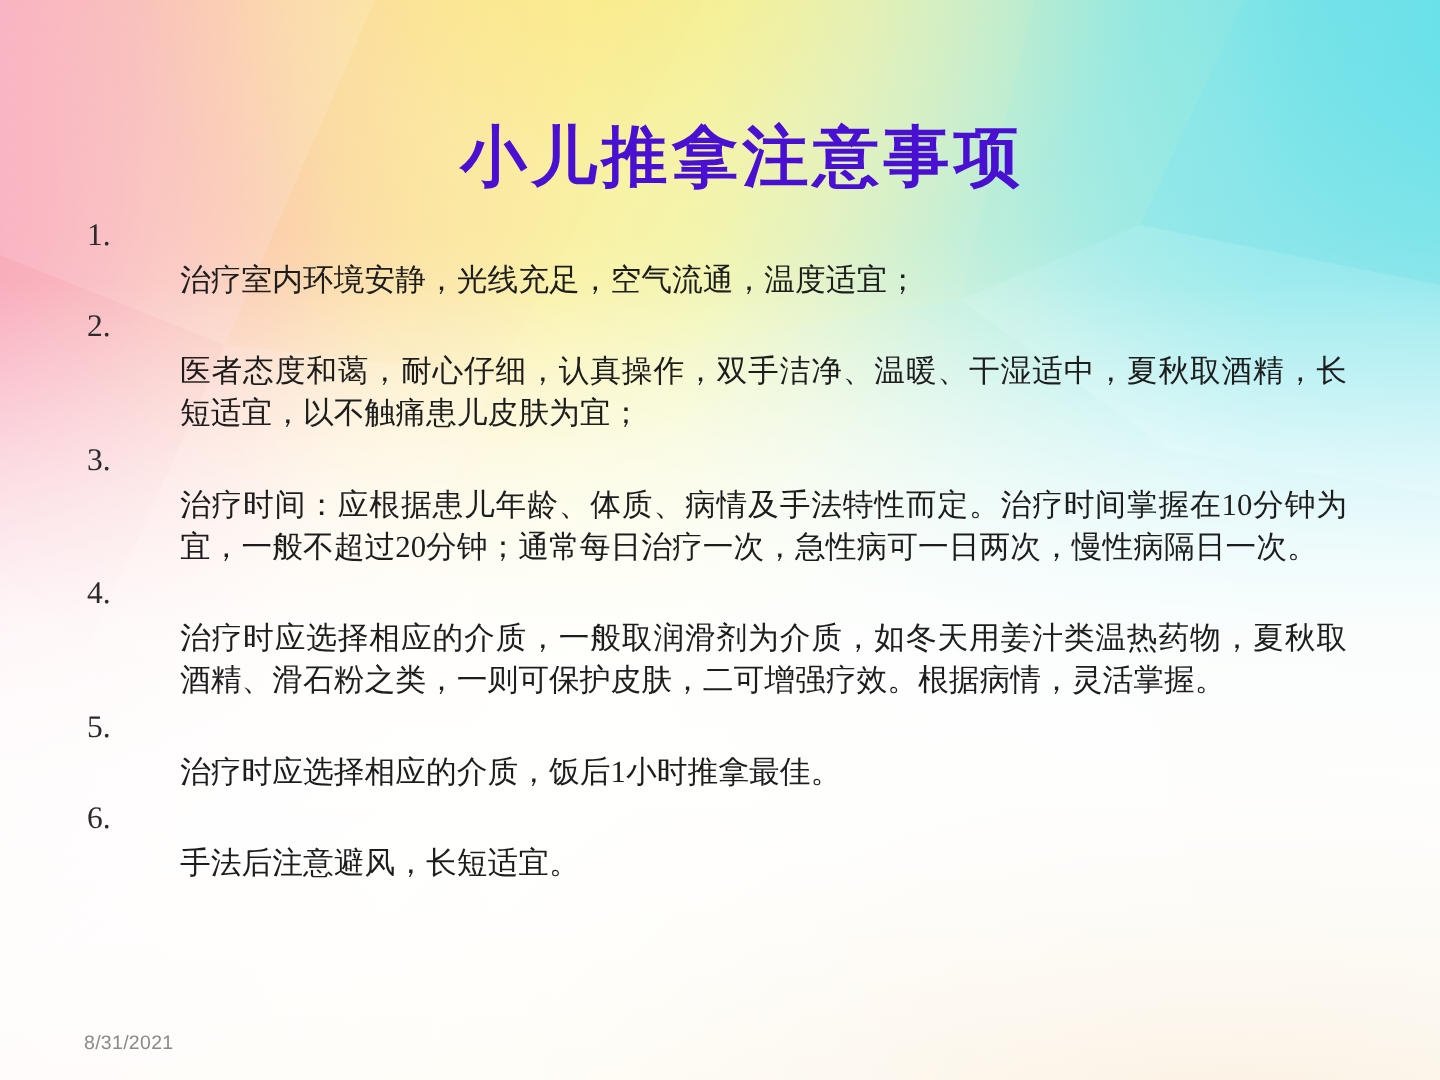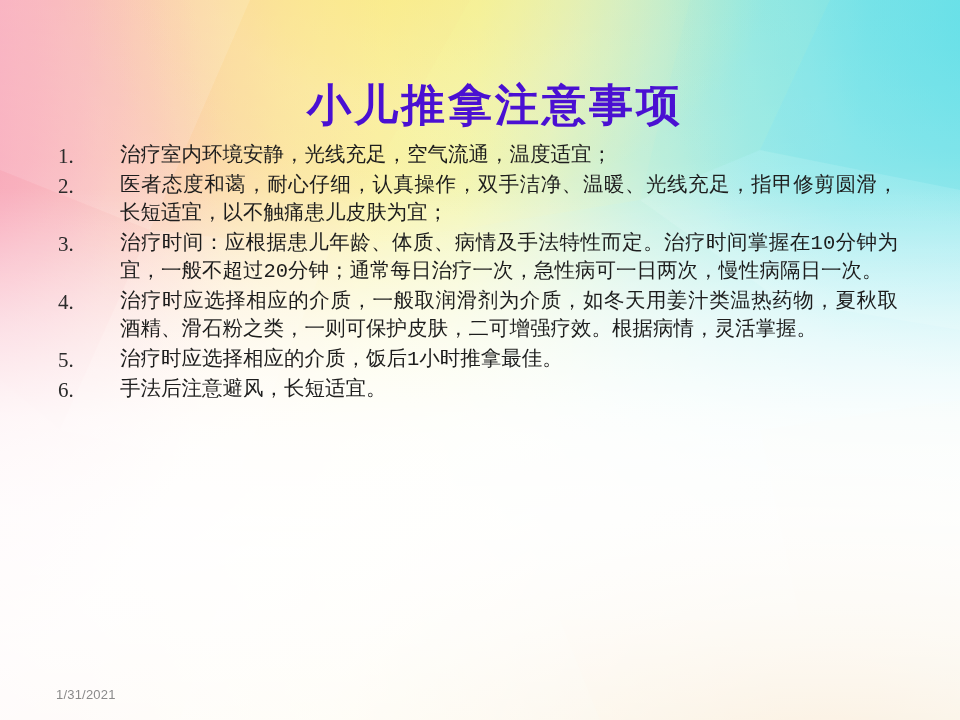--- a/index.html
+++ b/index.html
@@ -131,27 +131,28 @@
     width: 68px;
     font-family: "Liberation Serif", "DejaVu Serif", serif;
     font-size: 21px;
     line-height: 28px;
     color: #2b2b2b;
     padding-left: 6px;
     box-sizing: border-box;
   }
   .item-text {
     flex: 1 1 auto;
-    font-family: Liberation Mono, monospace;
+    font-family: Liberation Serif, serif;
     font-size: 20.5px;
     line-height: 28px;
     color: #1d1d1d;
     text-align: justify;
     text-justify: inter-character;
     word-break: break-all;
+    margin-top: 31px;
   }
 
   
   #footer-date {
     position: absolute;
     left: 56px;
     bottom: 18px;
     font-family: "Liberation Sans", "DejaVu Sans", sans-serif;
     font-size: 13px;
     color: #8a8a8a;
@@ -191,21 +192,21 @@
 
   <div id="body-list">
 
     <div class="list-item">
       <span class="item-number">1.</span>
       <span class="item-text">治疗室内环境安静，光线充足，空气流通，温度适宜；</span>
     </div>
 
     <div class="list-item">
       <span class="item-number">2.</span>
-      <span class="item-text">医者态度和蔼，耐心仔细，认真操作，双手洁净、温暖、光线充足，指甲修剪圆滑，长短适宜，以不触痛患儿皮肤为宜；</span>
+      <span class="item-text">医者态度和蔼，耐心仔细，认真操作，双手洁净、温暖、干湿适中，夏秋取酒精，长短适宜，以不触痛患儿皮肤为宜；</span>
     </div>
 
     <div class="list-item">
       <span class="item-number">3.</span>
       <span class="item-text">治疗时间：应根据患儿年龄、体质、病情及手法特性而定。治疗时间掌握在10分钟为宜，一般不超过20分钟；通常每日治疗一次，急性病可一日两次，慢性病隔日一次。</span>
     </div>
 
     <div class="list-item">
       <span class="item-number">4.</span>
       <span class="item-text">治疗时应选择相应的介质，一般取润滑剂为介质，如冬天用姜汁类温热药物，夏秋取酒精、滑石粉之类，一则可保护皮肤，二可增强疗效。根据病情，灵活掌握。</span>
@@ -216,15 +217,15 @@
       <span class="item-text">治疗时应选择相应的介质，饭后1小时推拿最佳。</span>
     </div>
 
     <div class="list-item">
       <span class="item-number">6.</span>
       <span class="item-text">手法后注意避风，长短适宜。</span>
     </div>
 
   </div>
 
-  <div id="footer-date">1/31/2021</div>
+  <div id="footer-date">8/31/2021</div>
 
 </div>
 
 </body></html>

